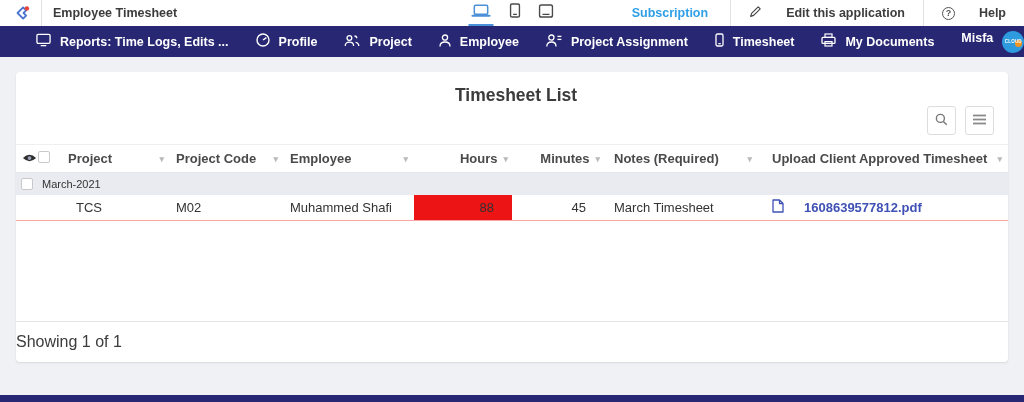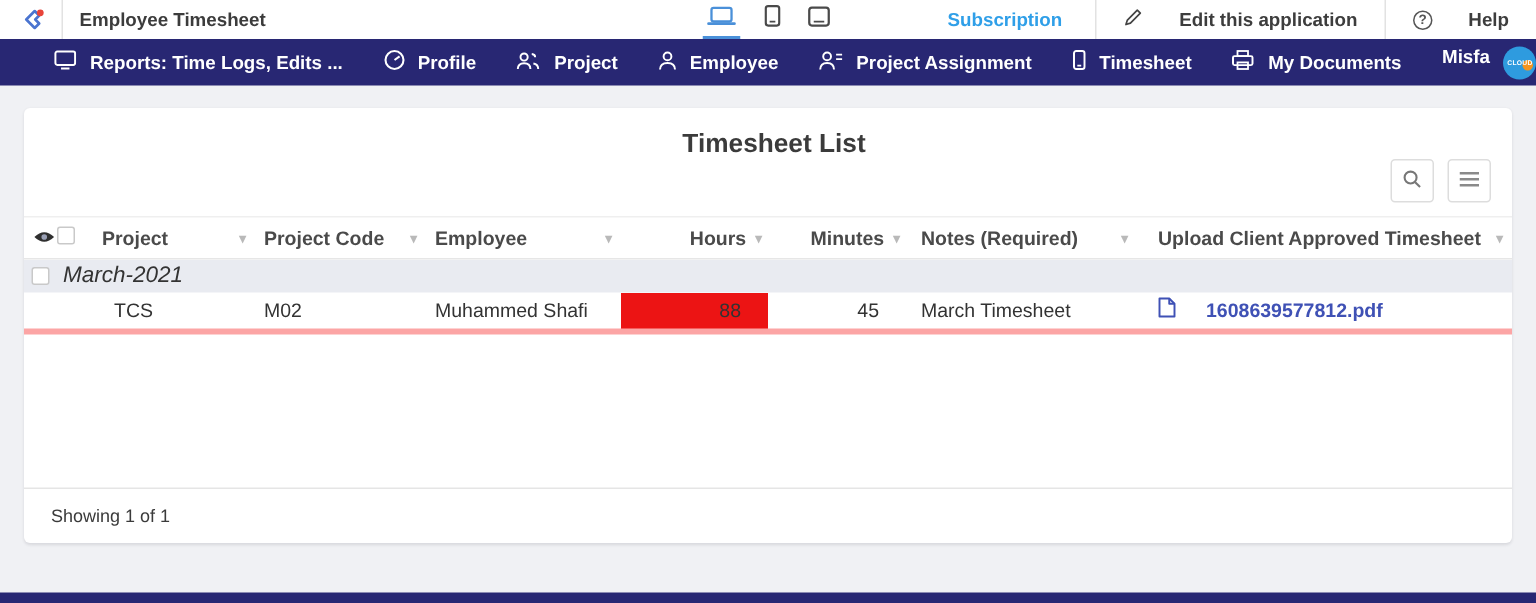--- a/index.html
+++ b/index.html
@@ -92,34 +92,34 @@
   .sort-arrow.inline { margin-left:6px; padding:0 4px 0 0; }
   .num { justify-content:flex-end; }
   .checkbox {
     width:12px; height:12px; border:1px solid #c9c9c9; border-radius:2px;
     background:#fff; display:inline-block; cursor:pointer; flex:none;
   }
   .eye-cell { padding-left:6px; }
   tr.group-row td {
     background:#E9EBF1; height:22px; color:#333; font-weight:400;
   }
-  .group-flex { display:flex; align-items:center; gap:9px; padding-left:5px; font-size:15px;font-style:italic; }
-  tr.data-row td { height:26px; border-bottom:4px solid #fca5a5; color:#333; vertical-align:middle; }
+  .group-flex { display:flex; align-items:center; gap:9px; padding-left:5px; font-size:11px; }
+  tr.data-row td { height:26px; border-bottom:1px solid #fca5a5; color:#333; vertical-align:middle; }
   .pad-l { padding-left:6px; }
   .pad-l10 { padding-left:10px; }
   .pad-l14 { padding-left:14px; }
   td.right { text-align:right; padding-right:18px; }
   td.hours-cell { background:#EC1414; color:#1d1d1d; font-weight:400; }
   .file-link {
     color:#3F51B5; font-weight:600; text-decoration:none; cursor:pointer;
     display:inline-flex; align-items:center; gap:20px;
   }
   .card-spacer { flex:1; }
   .card-footer {
-    border-top:1px solid #e5e5e5; padding:11px 18px; font-size:12px; color:#3b3b3b;
+    border-top:1px solid #e5e5e5; padding:11px 0; font-size:16px; color:#3b3b3b;
   }
   
   .bottom-bar { position:absolute; left:0; bottom:0; width:1024px; height:7px; background:#282773; }
 </style>
 </head>
 <body>
 
 <div class="topbar">
   <span class="logo">
     <svg width="18" height="18" viewBox="0 0 24 24">

